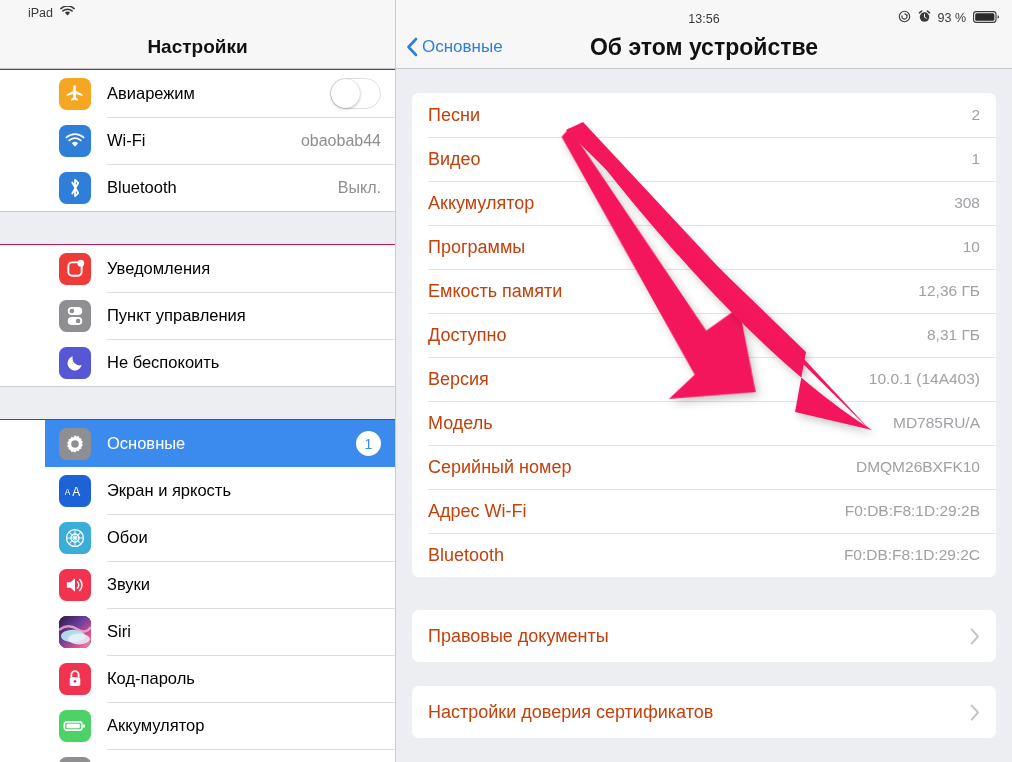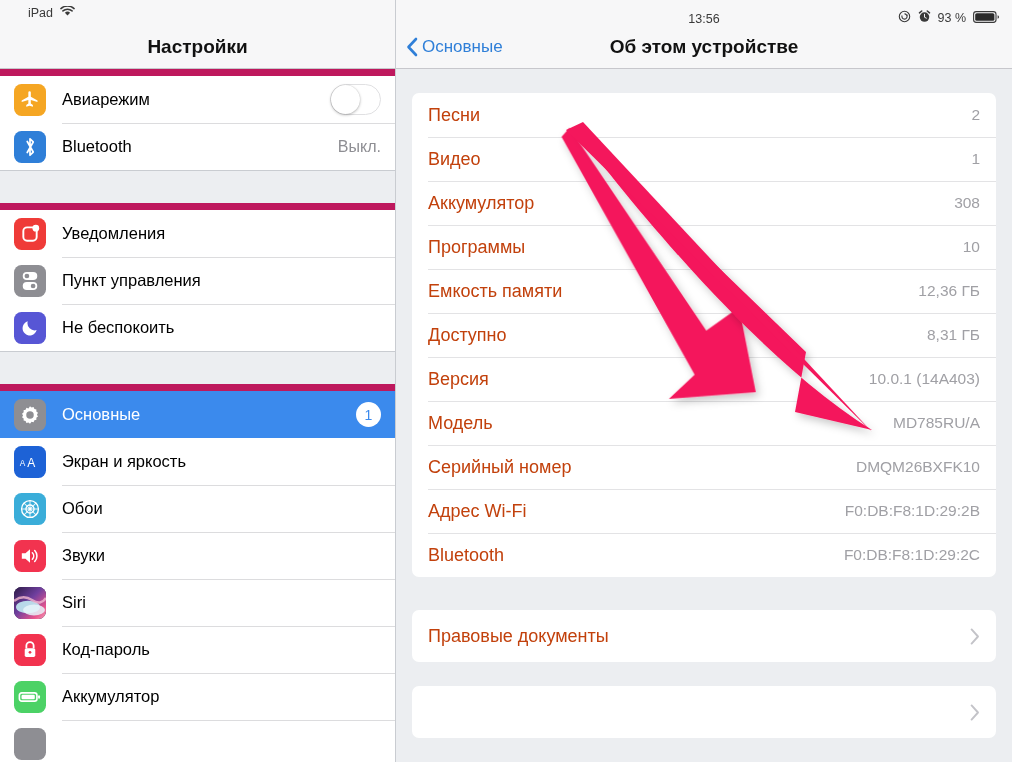--- a/index.html
+++ b/index.html
@@ -30,21 +30,21 @@
   .sb-navbar {
     height: 43px;
     background: #f7f7f8;
     border-bottom: 1px solid #c7c7cc;
     display: flex; align-items: center; justify-content: center;
   }
   .sb-navbar .title { font-size: 19px; font-weight: bold; color: #111; }
 
   .sb-scroll { height: 693px; overflow: hidden; background: #eceef1; }
   .sb-gap { height: 32px; background: #eceef1; }
-  .sb-group { background: #ffffff; border-top: 7px solid #be185d; border-bottom: 1px solid #c9ccd1; }
+  .sb-group { background: #ffffff; border-top: 1px solid #be185d; border-bottom: 1px solid #c9ccd1; padding-left: 45px; }
 
   .sb-row {
     height: 47px;
     display: flex; align-items: center;
     padding-left: 14px; padding-right: 14px;
     background: #ffffff;
     position: relative;
   }
   .sb-row + .sb-row::before {
     content: ""; position: absolute; left: 62px; right: 0; top: 0;
@@ -108,21 +108,21 @@
     height: 43px; background: #f7f7f8;
     border-bottom: 1px solid #c7c7cc;
     display: flex; align-items: center;
     position: relative;
   }
   .dt-back { display: flex; align-items: center; margin-left: 10px; cursor: pointer; }
   .dt-back .chev { margin-right: 4px; display: flex; }
   .dt-back .btext { font-size: 17px; color: #2f7fd8; }
   .dt-title {
     position: absolute; left: 50%; transform: translateX(-50%);
-    font-size: 19px; font-weight: bold; color: #111;
+    font-size: 23px; font-weight: bold; color: #111;
   }
 
   .dt-scroll { height: 693px; overflow: hidden; padding: 0 16px; }
   .dt-gap { height: 24px; }
   .dt-gap.tall { height: 33px; }
   .dt-card {
     background: #ffffff;
     border-radius: 7px;
     overflow: hidden;
   }
@@ -179,20 +179,31 @@
             <svg width="20" height="20" viewBox="0 0 24 24">
                 <path fill="#fff" d="M21 14.5v-2l-8-4.5V3a1.5 1.5 0 0 0-3 0v5l-8 4.5v2l8-2.5v4.2l-2.5 1.8V20l4-1.2 4 1.2v-1.9L13 16.2V12z"></path>
               </svg>
           </span>
           <span class="sb-label">Авиарежим</span>
           <span class="sb-toggle">
               <span class="knob"></span>
             </span>
         </div>
 
+        <div class="sb-row">
+          <span class="sb-icon" style="background:#2f7fd8;">
+            <svg width="20" height="16" viewBox="0 0 22 16">
+              <path d="M11 14.2 L7.6 10.4 a5.1 5.1 0 0 1 6.8 0 Z" fill="#fff"></path>
+              <path d="M4.6 7.4 a9.4 9.4 0 0 1 12.8 0" stroke="#fff" stroke-width="2" fill="none" stroke-linecap="round"></path>
+              <path d="M1.6 4.1 a13.8 13.8 0 0 1 18.8 0" stroke="#fff" stroke-width="2" fill="none" stroke-linecap="round"></path>
+            </svg>
+          </span>
+          <span class="sb-label">Wi-Fi</span>
+          <span class="sb-value">obaobab44</span>
+        </div>
 
         <div class="sb-row">
           <span class="sb-icon" style="background:#2f7fd8;">
             <svg width="14" height="22" viewBox="0 0 14 24">
               <path d="M4 6 L10.5 17.5 L7 21 V3 L10.5 6.5 L4 18" stroke="#fff" stroke-width="1.9" fill="none" stroke-linejoin="round" stroke-linecap="round"></path>
             </svg>
           </span>
           <span class="sb-label">Bluetooth</span>
           <span class="sb-value">Выкл.</span>
         </div>
@@ -440,20 +451,21 @@
                 <path d="M1.6 1.4 L8 8.5 L1.6 15.6" stroke="#c3c3c8" stroke-width="1.9" fill="none" stroke-linecap="round" stroke-linejoin="round"></path>
               </svg>
           </span>
         </div>
       </div>
 
       <div class="dt-gap"></div>
 
       <div class="dt-card">
         <div class="dt-row link">
+          <span class="dt-key">Настройки доверия сертификатов</span>
           <span class="dt-chev">
             <svg width="10" height="17" viewBox="0 0 10 17">
                 <path d="M1.6 1.4 L8 8.5 L1.6 15.6" stroke="#c3c3c8" stroke-width="1.9" fill="none" stroke-linecap="round" stroke-linejoin="round"></path>
               </svg>
           </span>
         </div>
       </div>
 
     </div>
   </div>

